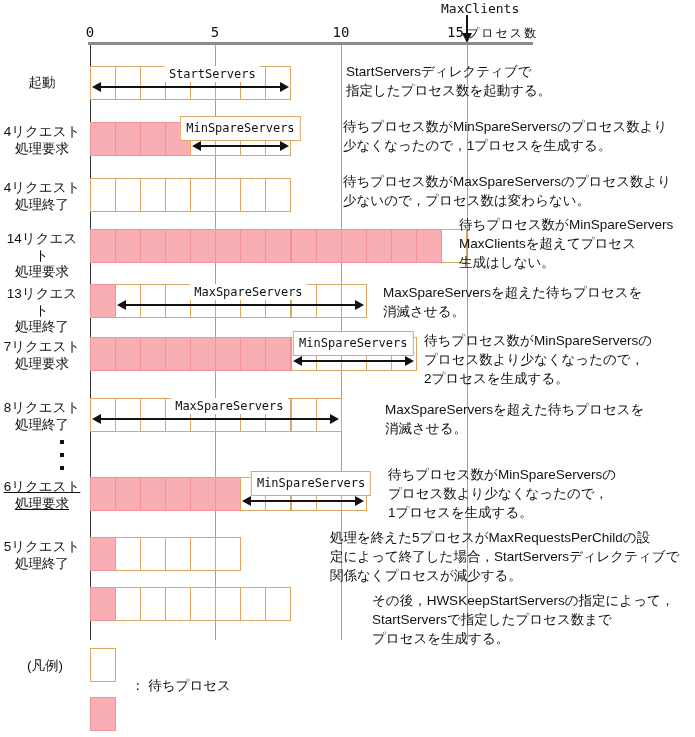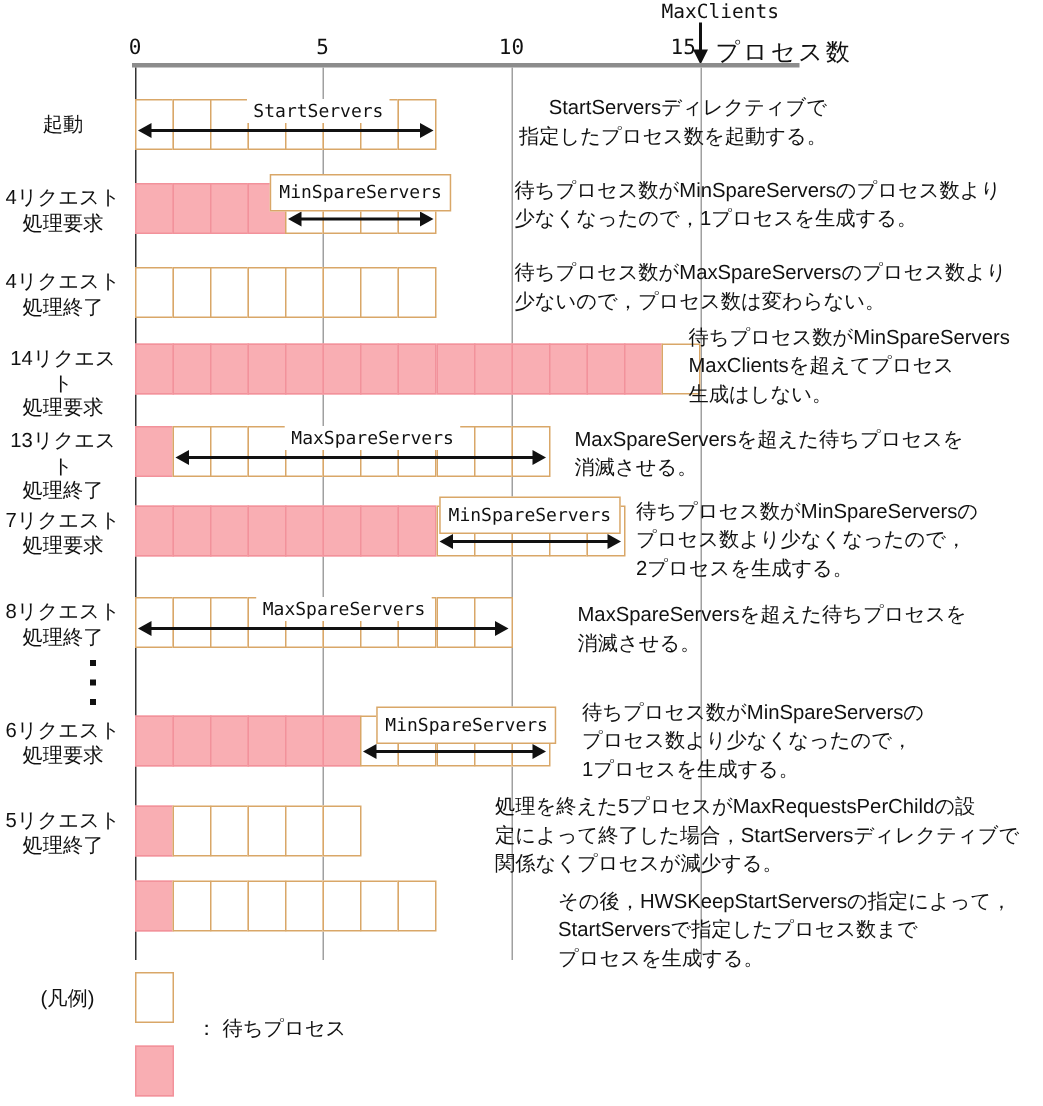--- a/index.html
+++ b/index.html
@@ -30,21 +30,21 @@
 
   <div class="abs mono" style="left:441px;top:1px;font-size:13px">MaxClients</div>
   <div class="abs" style="left:466px;top:15px;width:2px;height:20px;background:#111"></div>
   <div class="ah" style="left:462px;top:33px;border-left:5px solid transparent;border-right:5px solid transparent;border-top:10px solid #111"></div>
 
   <div class="tick" style="left:90px">0</div>
   <div class="tick" style="left:215px">5</div>
   <div class="tick" style="left:341px">10</div>
   <div class="tick noshift" style="left:447px">15</div>
 
-  <div class="abs" style="left:477px;top:25px;font-size:16px;letter-spacing:2px">プロセス数</div>
+  <div class="abs" style="left:467px;top:25px;font-size:12px;letter-spacing:2px">プロセス数</div>
 
   <div class="abs" style="left:88px;top:42px;width:445px;height:3px;background:#8c8c8c"></div>
 
   <div class="gridline" style="left:90px;top:45px;height:595px;background:#333"></div>
   <div class="gridline" style="left:215px;top:45px;height:595px;background:#a0a0a0"></div>
   <div class="gridline" style="left:341px;top:45px;height:595px;background:#a0a0a0"></div>
   <div class="gridline" style="left:467px;top:45px;height:595px;background:#a0a0a0"></div>
 
   <div id="rows-container">
       <div class="row-label" style="top: 75px;">
@@ -55,21 +55,21 @@
       <div class="cell" style="left: 140.14px; top: 66px; background: rgb(255, 255, 255); border-color: rgb(217, 167, 104);"></div>
       <div class="cell" style="left: 165.21px; top: 66px; background: rgb(255, 255, 255); border-color: rgb(217, 167, 104);"></div>
       <div class="cell" style="left: 190.28px; top: 66px; background: rgb(255, 255, 255); border-color: rgb(217, 167, 104);"></div>
       <div class="cell" style="left: 215.35px; top: 66px; background: rgb(255, 255, 255); border-color: rgb(217, 167, 104);"></div>
       <div class="cell" style="left: 240.42px; top: 66px; background: rgb(255, 255, 255); border-color: rgb(217, 167, 104);"></div>
       <div class="cell" style="left: 265.49px; top: 66px; background: rgb(255, 255, 255); border-color: rgb(217, 167, 104);"></div>
       <div class="arrow-line" style="left: 99px; top: 86px; width: 182.56px;"></div>
       <div class="ah" style="left: 92px; top: 82px; border-top: 5px solid transparent; border-bottom: 5px solid transparent; border-right: 9px solid rgb(17, 17, 17);"></div>
       <div class="ah" style="left: 279.56px; top: 82px; border-top: 5px solid transparent; border-bottom: 5px solid transparent; border-left: 9px solid rgb(17, 17, 17);"></div>
       <div class="alabel" style="left: 212.28px; top: 66px;">StartServers</div>
-      <div class="note" style="left: 346px; top: 62px; text-align: right;">
+      <div class="note" style="left: 346px; top: 62px;">
         <div>StartServersディレクティブで</div>
         <div>指定したプロセス数を起動する。</div>
       </div>
       <div class="row-label" style="top: 124px;">
         <div>4リクエスト</div>
         <div>処理要求</div>
       </div>
       <div class="cell" style="left: 90px; top: 122px; background: rgb(249, 174, 179); border-color: rgb(242, 146, 155);"></div>
       <div class="cell" style="left: 115.07px; top: 122px; background: rgb(249, 174, 179); border-color: rgb(242, 146, 155);"></div>
       <div class="cell" style="left: 140.14px; top: 122px; background: rgb(249, 174, 179); border-color: rgb(242, 146, 155);"></div>
@@ -190,21 +190,21 @@
       <div class="cell" style="left: 290.56px; top: 398px; background: rgb(255, 255, 255); border-color: rgb(217, 167, 104);"></div>
       <div class="cell" style="left: 315.63px; top: 398px; background: rgb(255, 255, 255); border-color: rgb(217, 167, 104);"></div>
       <div class="arrow-line" style="left: 99px; top: 418px; width: 232.7px;"></div>
       <div class="ah" style="left: 92px; top: 414px; border-top: 5px solid transparent; border-bottom: 5px solid transparent; border-right: 9px solid rgb(17, 17, 17);"></div>
       <div class="ah" style="left: 329.7px; top: 414px; border-top: 5px solid transparent; border-bottom: 5px solid transparent; border-left: 9px solid rgb(17, 17, 17);"></div>
       <div class="alabel" style="left: 229.35px; top: 398px;">MaxSpareServers</div>
       <div class="note" style="left: 385px; top: 400px;">
         <div>MaxSpareServersを超えた待ちプロセスを</div>
         <div>消滅させる。</div>
       </div>
-      <div class="row-label" style="top: 479px;">
+      <div class="row-label" style="top: 479px; text-decoration: underline;">
         <div>6リクエスト</div>
         <div>処理要求</div>
       </div>
       <div class="cell" style="left: 90px; top: 477px; background: rgb(249, 174, 179); border-color: rgb(242, 146, 155);"></div>
       <div class="cell" style="left: 115.07px; top: 477px; background: rgb(249, 174, 179); border-color: rgb(242, 146, 155);"></div>
       <div class="cell" style="left: 140.14px; top: 477px; background: rgb(249, 174, 179); border-color: rgb(242, 146, 155);"></div>
       <div class="cell" style="left: 165.21px; top: 477px; background: rgb(249, 174, 179); border-color: rgb(242, 146, 155);"></div>
       <div class="cell" style="left: 190.28px; top: 477px; background: rgb(249, 174, 179); border-color: rgb(242, 146, 155);"></div>
       <div class="cell" style="left: 215.35px; top: 477px; background: rgb(249, 174, 179); border-color: rgb(242, 146, 155);"></div>
       <div class="cell" style="left: 240.42px; top: 477px; background: rgb(255, 255, 255); border-color: rgb(217, 167, 104);"></div>

